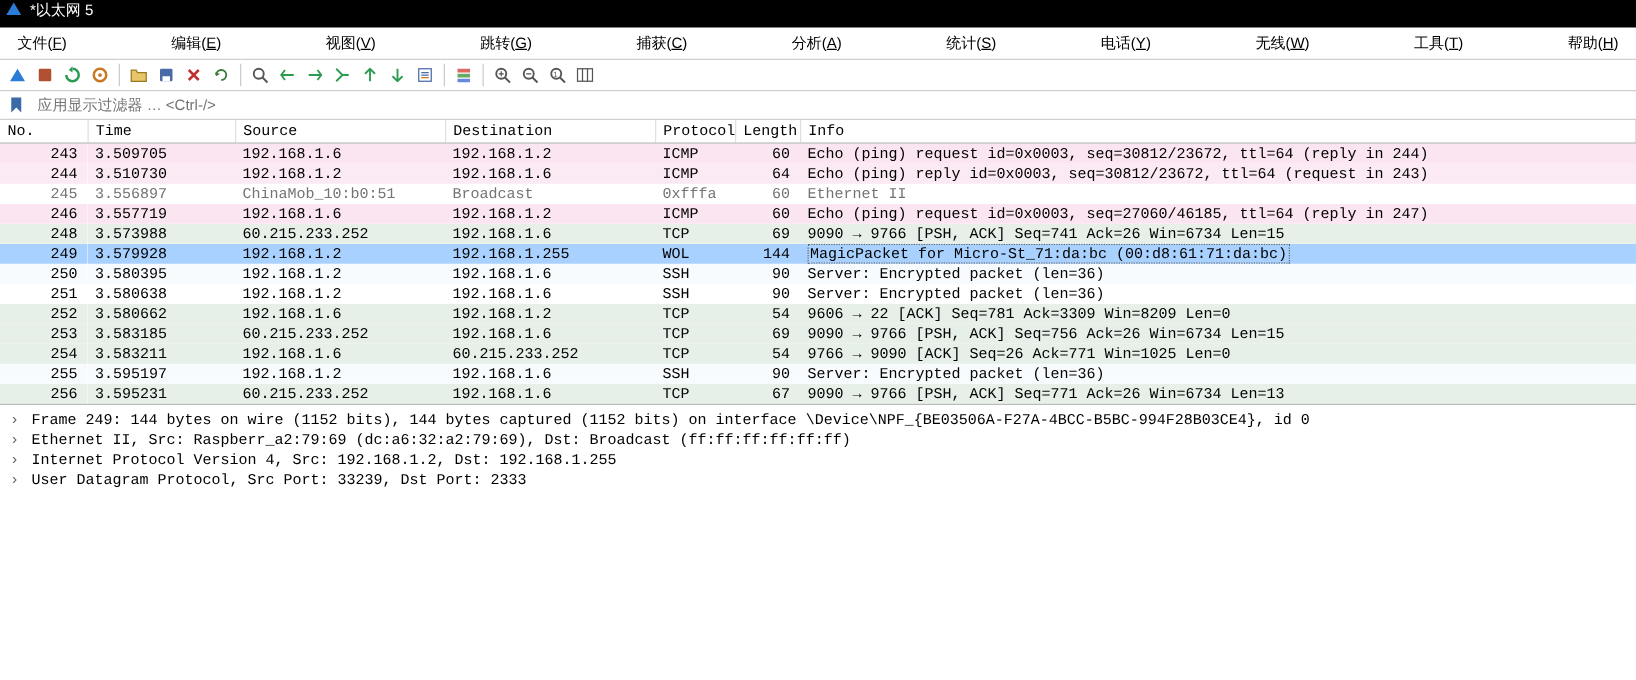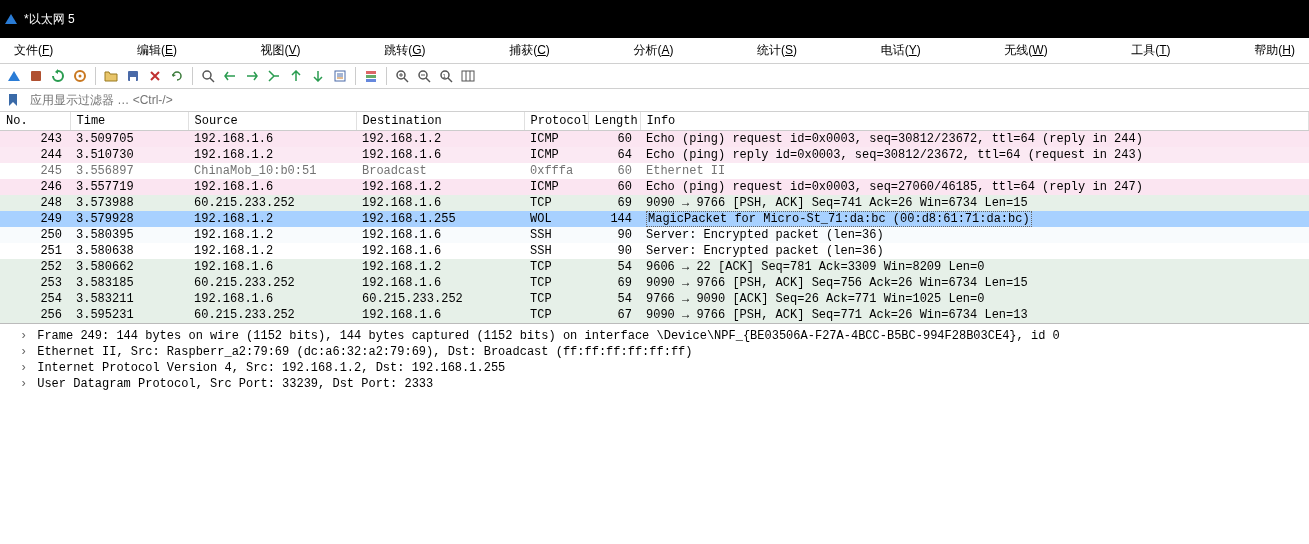--- a/index.html
+++ b/index.html
@@ -1,17 +1,17 @@
 <!DOCTYPE html>
 <html><head>
 <meta charset="utf-8">
 <style>
   * { box-sizing: border-box; margin: 0; padding: 0; }
   body { font-family: "Microsoft YaHei", "Segoe UI", sans-serif; font-size: 12px; background: #fff; color: #000; width: 1309px; }
-  .titlebar { background: #000; color: #fff; height: 38px; display: flex; align-items: center; padding-left: 4px; }
+  .titlebar { background: #000; color: #fff; height: 22px; display: flex; padding-left: 4px; }
   .titlebar .icon { width: 14px; height: 14px; margin-right: 6px; }
   .menubar { display: flex; padding: 2px 6px; border-bottom: 1px solid #d0d0d0; justify-content: space-between; }
   .menubar .mitem { padding: 2px 8px; cursor: default; }
   .menubar .mitem u { text-decoration: underline; }
   .toolbar { display: flex; align-items: center; padding: 2px 4px; border-bottom: 1px solid #d0d0d0; gap: 2px; }
   .tbtn { width: 20px; height: 20px; display: flex; align-items: center; justify-content: center; border: 1px solid transparent; }
   .tsep { width: 1px; height: 18px; background: #ccc; margin: 0 3px; }
   .filterbar { display: flex; align-items: center; border-bottom: 1px solid #d0d0d0; }
   .filtericon { width: 18px; height: 18px; margin: 2px 4px; display:flex; align-items:center; justify-content:center;}
   .filterinput { flex: 1; border: none; padding: 3px 4px; font-size: 12px; outline: none; color: #7f1d1d; }
@@ -22,21 +22,21 @@
   table.plist td.num, table.plist td.len { text-align: right; padding-right: 8px; }
   tr.row-pink td { background: #fbe5f1; }
   tr.row-pink2 td { background: #fbe9f3; }
   tr.row-grey td { background: #fff; color: #737373; margin-left: 16px; }
   tr.row-teal td { background: #e6f0e8; }
   tr.row-sel td { background: #a8d1ff; }
   tr.row-white td { background: #f8fbfd; }
   tr.row-white2 td { background: #ffffff; }
   .info-dotted { border: 1px dotted #666; padding: 0 1px; }
   .details { border-top: 1px solid #bbb; font-family: Consolas, "Courier New", monospace; font-size: 12px; padding: 4px 0 60px 0; }
-  .dline { padding: 1px 20px; }
+  .dline { padding: 1px 8px; }
   .dline .caret { display: inline-block; width: 10px; color: #666; }
   svg { display: block; }
 </style>
 </head>
 <body>
 
 <div class="titlebar">
   <span class="icon">
     <svg width="14" height="14" viewBox="0 0 14 14">
         <path d="M1 12 L7 2 L13 12 Z" fill="#2a7cd6"></path>
@@ -309,20 +309,29 @@
         </tr>
         <tr class="row-teal">
           <td class="num">254</td>
           <td>3.583211</td>
           <td>192.168.1.6</td>
           <td>60.215.233.252</td>
           <td>TCP</td>
           <td class="len">54</td>
           <td>9766 → 9090 [ACK] Seq=26 Ack=771 Win=1025 Len=0</td>
         </tr>
+        <tr class="row-white">
+          <td class="num">255</td>
+          <td>3.595197</td>
+          <td>192.168.1.2</td>
+          <td>192.168.1.6</td>
+          <td>SSH</td>
+          <td class="len">90</td>
+          <td>Server: Encrypted packet (len=36)</td>
+        </tr>
         <tr class="row-teal">
           <td class="num">256</td>
           <td>3.595231</td>
           <td>60.215.233.252</td>
           <td>192.168.1.6</td>
           <td>TCP</td>
           <td class="len">67</td>
           <td>9090 → 9766 [PSH, ACK] Seq=771 Ack=26 Win=6734 Len=13</td>
         </tr>
       </tbody>

